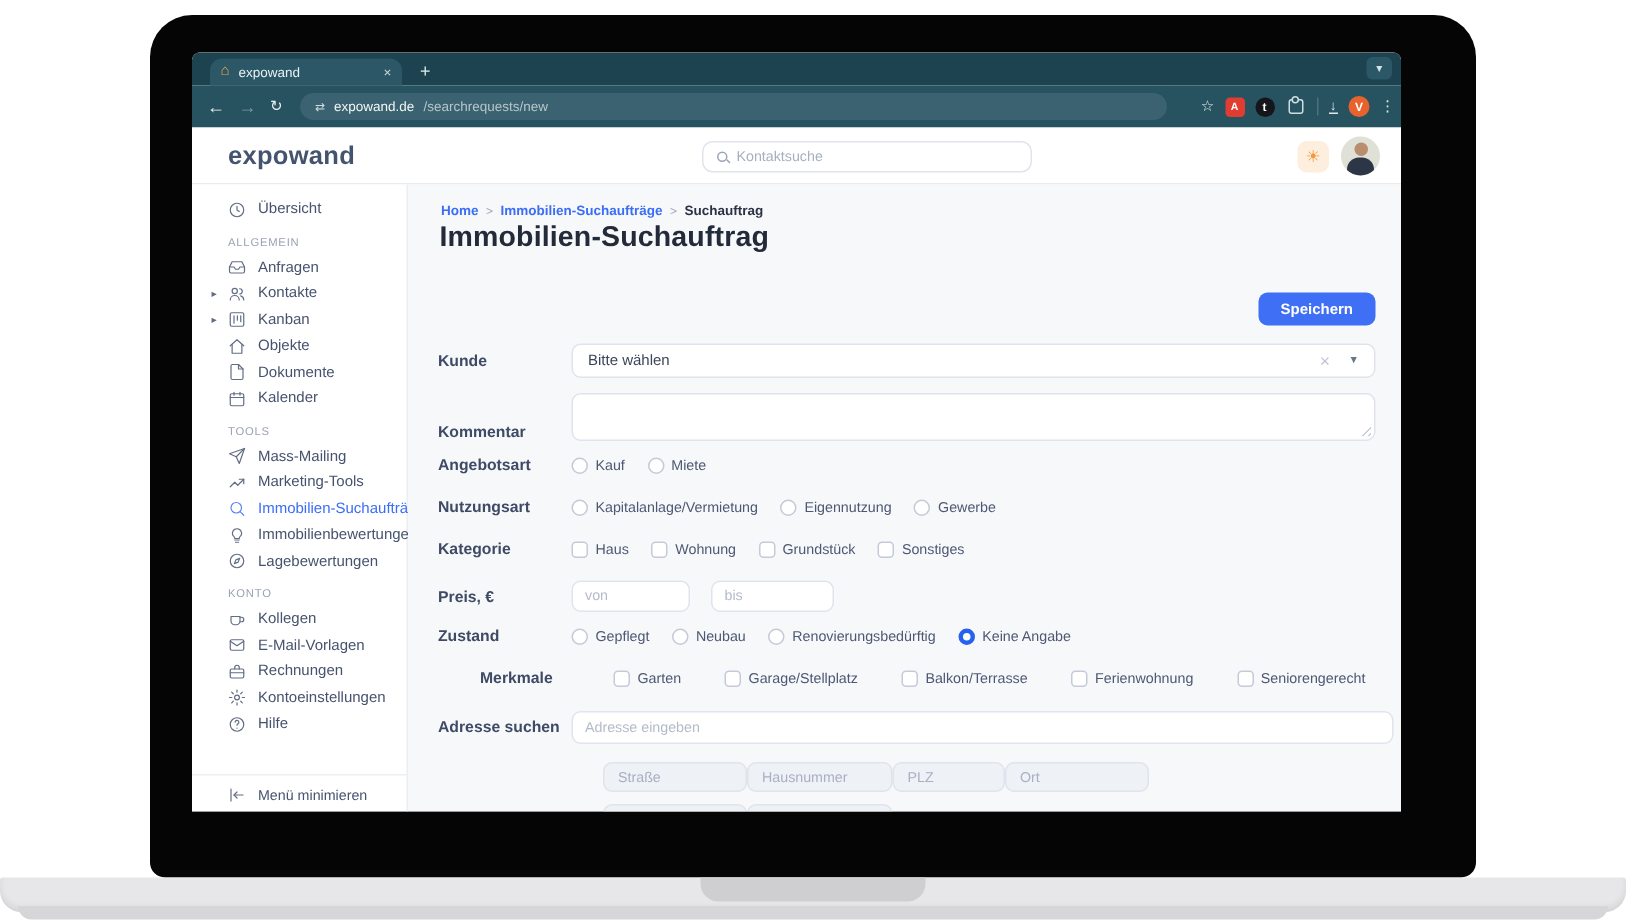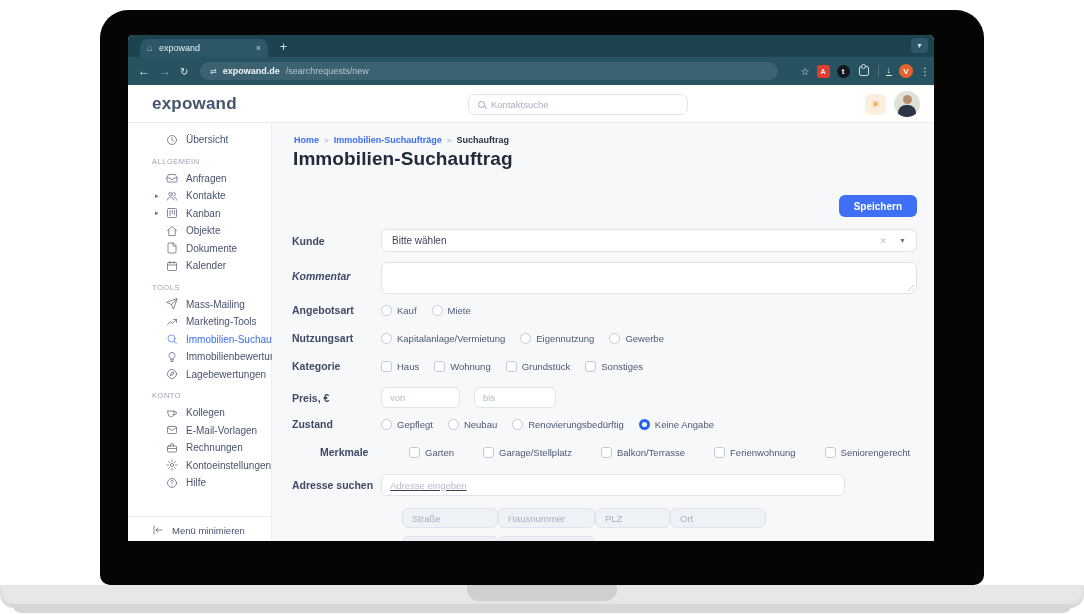--- a/index.html
+++ b/index.html
@@ -28,21 +28,21 @@
   .tab-close{color:#c6d4d8;font-size:9px;line-height:1;}
   .newtab{position:absolute;left:152px;top:4px;color:#dfe9ec;font-size:12px;line-height:16px;}
   .win-chevron{position:absolute;right:6px;top:3px;width:17px;height:15px;background:#2b5766;
     border-radius:4px;color:#d5e2e6;font-size:8px;display:flex;align-items:center;justify-content:center;}
 
   .toolbar{position:absolute;left:0;top:22px;width:806px;height:28px;background:#27525f;}
   .nav-ic{position:absolute;top:0;height:28px;display:flex;align-items:center;font-size:12px;color:#e4edef;}
   .urlpill{position:absolute;left:72px;top:5px;width:578px;height:18px;background:#3a6270;border-radius:9px;
     display:flex;align-items:center;padding:0 10px;gap:6px;box-sizing:border-box;}
   .tune{color:#cfdde1;font-size:8px;}
-  .url-domain{color:#f2f6f7;font-size:9px;font-weight:bold;}
+  .url-domain{color:#f2f6f7;font-size:9px;font-weight:normal;}
   .url-path{color:#b6c6cb;font-size:9px;}
   .ticons{position:absolute;right:4px;top:0;height:28px;display:flex;align-items:center;gap:7px;}
   .star{color:#dfe9ec;font-size:10px;}
   .pdf{width:13px;height:13px;background:#e13c32;border-radius:3px;color:#fff;font-size:7px;font-weight:bold;
     display:flex;align-items:center;justify-content:center;}
   .blk{width:13px;height:13px;background:#14161b;border-radius:50%;color:#fff;font-size:8px;font-weight:bold;
     display:flex;align-items:center;justify-content:center;}
   .puzzle{width:8px;height:8px;border:1.3px solid #cfdde2;border-radius:2px;position:relative;margin:0 2px;}
   .puzzle::before{content:"";position:absolute;left:1.5px;top:-3px;width:3px;height:3px;border:1.3px solid #cfdde2;
     border-radius:50%;background:#27525f;}
@@ -66,42 +66,42 @@
     display:flex;align-items:center;justify-content:center;color:#f19a3e;font-size:11px;}
   .avatar{position:absolute;left:766px;top:6px;width:26px;height:26px;border-radius:50%;background:#dfe0d6;
     overflow:hidden;}
   .avatar::before{content:"";position:absolute;left:8.5px;top:4px;width:9px;height:9px;border-radius:50%;background:#b98e6f;}
   .avatar::after{content:"";position:absolute;left:4px;top:14px;width:18px;height:13px;border-radius:8px 8px 0 0;background:#2c3646;}
 
   
   .sidebar{position:absolute;left:0;top:88px;width:144px;height:418px;background:#fff;
     border-right:1px solid #eceef2;box-sizing:border-box;padding-top:8px;}
   .side-item{height:17.5px;display:flex;align-items:center;padding-left:24px;gap:8px;
-    font-size:10px;color:#47536e;position:relative;white-space:nowrap;margin-left:14px;}
+    font-size:10px;color:#47536e;position:relative;white-space:nowrap;}
   .side-item.active{color:#3b6ef5;}
   .side-sec{margin:8px 0 4px;padding-left:24px;font-size:7.5px;letter-spacing:.07em;color:#9aa2b4;}
   .caret{position:absolute;left:13px;font-size:7px;color:#5f6b86;}
   .icn{width:12px;height:12px;flex:0 0 12px;stroke:currentColor;fill:none;stroke-width:1.6;
     stroke-linecap:round;stroke-linejoin:round;opacity:.85;}
   .side-divider{position:absolute;left:0;top:393px;width:143px;height:1px;background:#eceef2;}
   .minimize{position:absolute;top:401px;left:24px;display:flex;align-items:center;gap:8px;
     font-size:9.5px;color:#47536e;}
 
   
   .content{position:absolute;left:144px;top:88px;width:662px;height:418px;background:#f7f8fa;overflow:hidden;}
   .crumbs{position:absolute;left:22px;top:12px;font-size:9px;display:flex;gap:5px;align-items:center;}
   .crumb-link{color:#3b6ef5;font-weight:bold;}
   .crumb-sep{color:#9aa2b4;font-size:8px;}
   .crumb-cur{color:#2b3246;font-weight:bold;}
   .ptitle{position:absolute;left:21px;top:25px;font-size:19px;font-weight:800;color:#232a3a;letter-spacing:.1px;}
   .savebtn{position:absolute;right:17px;top:72px;height:22px;padding:0 15px;background:#3e6ff4;border:none;
     border-radius:6px;color:#fff;font-size:10px;font-weight:600;display:flex;align-items:center;font-family:inherit;}
 
   .frow{position:absolute;left:20px;display:flex;align-items:center;}
-  .frow.tops{align-items:flex-start;font-style:italic;}
+  .frow.tops{align-items:flex-end;}
   .rlabel{width:89px;font-size:10.5px;font-weight:700;color:#3e4a66;flex:0 0 89px;}
   .rcontrol{width:536px;box-sizing:border-box;}
 
   .select{height:23px;background:#fff;border:1px solid #dfe3ec;border-radius:6px;display:flex;align-items:center;
     padding:0 10px;box-sizing:border-box;}
   .select-val{font-size:10px;color:#3c4558;flex:1;}
   .sel-x{color:#c0c6d2;font-size:9px;margin-right:12px;}
   .sel-dd{color:#6b7588;font-size:7px;}
 
   .textarea{height:32px;background:#fff;border:1px solid #dfe3ec;border-radius:6px;position:relative;box-sizing:border-box;}
@@ -112,21 +112,21 @@
   .opts{display:flex;gap:15px;align-items:center;}
   .opt{display:flex;align-items:center;gap:5px;}
   .radio{width:11px;height:11px;border:1.4px solid #c4cad7;border-radius:50%;background:#fff;box-sizing:border-box;}
   .radio.sel{border:3.4px solid #2563ef;}
   .check{width:11px;height:11px;border:1.4px solid #c4cad7;border-radius:3px;background:#fff;box-sizing:border-box;}
   .olabel{font-size:9.5px;color:#4d5874;}
 
   .tinput{height:21px;background:#fff;border:1px solid #e0e4ed;border-radius:6px;font-size:9.5px;color:#3c4558;
     padding:0 8px;box-sizing:border-box;font-family:inherit;outline:none;}
   .tinput::placeholder{color:#b3bac9;}
-  .winput{width:464px;height:22px;text-decoration:underline;}
+  .winput{width:548px;height:22px;}
   .dinput{background:#eef1f6;border:1px solid #e0e3ec;border-radius:6px;height:20px;font-size:9.5px;
     padding:0 9px;box-sizing:border-box;font-family:inherit;color:#a8b0c2;}
   .dinput::placeholder{color:#a8b0c2;}
   .subrow{position:absolute;left:130px;display:flex;}
 </style>
 </head>
 <body>
 
 <div class="page">
   <div class="bezel"></div>

